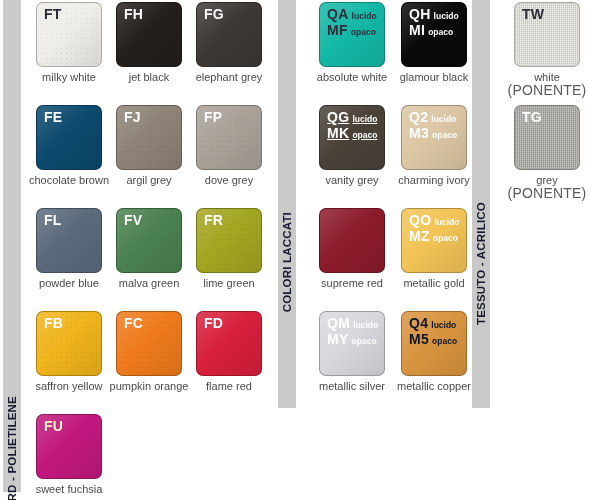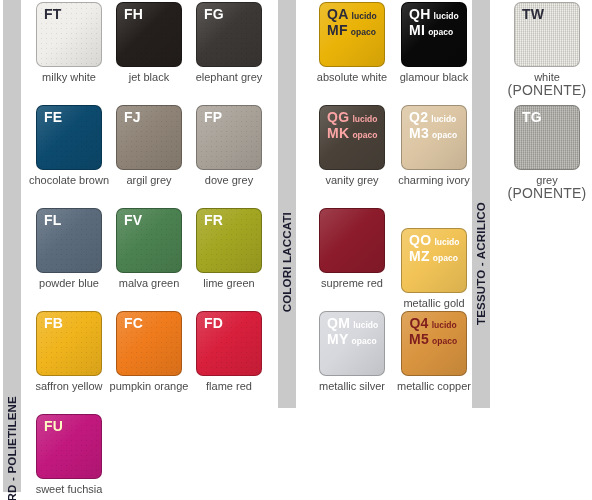--- a/index.html
+++ b/index.html
@@ -254,21 +254,21 @@
     <div class="grain"></div>
     <div class="sheen"></div>
     <div class="code" style="color: #fef9c3;">
       <span class="line">FU</span>
     </div>
   </div>
   <div class="cap">sweet fuchsia</div>
 </div>
 
 <div class="cell" style="left:310px; top:2px;">
-  <div class="chip" style="background-color: #eab308;">
+  <div class="chip" style="background-color: #14b8a6;">
     <div class="sheen"></div>
     <div class="code" style="color: rgb(43, 43, 58);">
       <span class="line"><span>QA</span><span class="fin">lucido</span></span>
       <span class="line"><span>MF</span><span class="fin">opaco</span></span>
     </div>
   </div>
   <div class="cap">absolute white</div>
 </div>
 <div class="cell" style="left:392px; top:2px;">
   <div class="chip" style="background-color: rgb(9, 9, 9);">
@@ -277,21 +277,21 @@
       <span class="line"><span>QH</span><span class="fin">lucido</span></span>
       <span class="line"><span>MI</span><span class="fin">opaco</span></span>
     </div>
   </div>
   <div class="cap">glamour black</div>
 </div>
 
 <div class="cell" style="left:310px; top:105px;">
   <div class="chip" style="background-color: rgb(74, 66, 57);">
     <div class="sheen"></div>
-    <div class="code" style="color: #fca5a5;">
+    <div class="code" style="color: #ffffff; text-decoration: underline;">
       <span class="line"><span>QG</span><span class="fin">lucido</span></span>
       <span class="line"><span>MK</span><span class="fin">opaco</span></span>
     </div>
   </div>
   <div class="cap">vanity grey</div>
 </div>
 <div class="cell" style="left:392px; top:105px;">
   <div class="chip" style="background-color: rgb(220, 198, 164);">
     <div class="sheen"></div>
     <div class="code" style="color: rgb(255, 255, 255);">
@@ -301,21 +301,21 @@
   </div>
   <div class="cap">charming ivory</div>
 </div>
 
 <div class="cell" style="left:310px; top:208px;">
   <div class="chip" style="background-color: rgb(140, 27, 43);">
     <div class="sheen"></div>
   </div>
   <div class="cap">supreme red</div>
 </div>
-<div class="cell" style="left:392px; top:208px;margin-top:20px;">
+<div class="cell" style="left:392px; top:208px;">
   <div class="chip" style="background-color: rgb(242, 196, 87);">
     <div class="sheen"></div>
     <div class="code" style="color: rgb(255, 255, 255);">
       <span class="line"><span>QO</span><span class="fin">lucido</span></span>
       <span class="line"><span>MZ</span><span class="fin">opaco</span></span>
     </div>
   </div>
   <div class="cap">metallic gold</div>
 </div>
 
@@ -325,21 +325,21 @@
     <div class="code" style="color: rgb(255, 255, 255);">
       <span class="line"><span>QM</span><span class="fin">lucido</span></span>
       <span class="line"><span>MY</span><span class="fin">opaco</span></span>
     </div>
   </div>
   <div class="cap">metallic silver</div>
 </div>
 <div class="cell" style="left:392px; top:311px;">
   <div class="chip" style="background-color: rgb(217, 148, 63);">
     <div class="sheen"></div>
-    <div class="code" style="color: #7f1d1d; text-align: center;">
+    <div class="code" style="color: #0f172a;">
       <span class="line"><span>Q4</span><span class="fin">lucido</span></span>
       <span class="line"><span>M5</span><span class="fin">opaco</span></span>
     </div>
   </div>
   <div class="cap">metallic copper</div>
 </div>
 
 <div class="cell" style="left:505px; top:2px;">
   <div class="chip fabric" style="background-color: rgb(235, 233, 227);">
     <div class="grain"></div>

